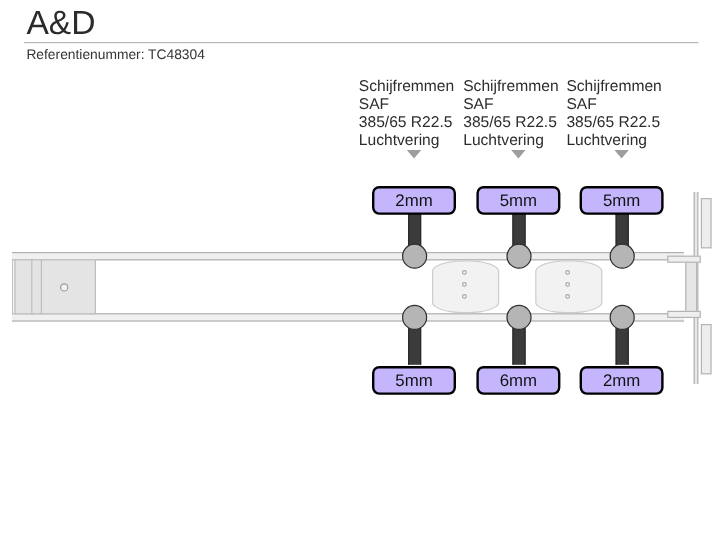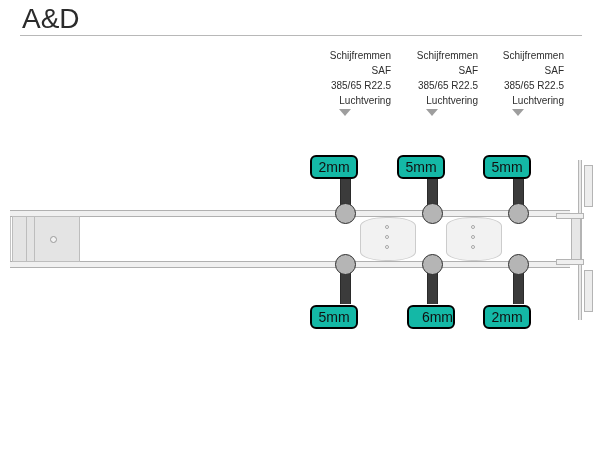--- a/index.html
+++ b/index.html
@@ -170,41 +170,41 @@
     background: #b5b5b5;
     border: 1px solid #2f2f2f;
     box-sizing: border-box;
   }
   .hub.top { top: 203px; }
   .hub.bottom { top: 254px; }
 
   
   .mm-label {
     position: absolute;
-    width: 48px;
+    width: 70px;
     height: 24px;
-    background: #14b8a6;
+    background: #c4b5fd;
     border: 2px solid #000000;
     border-radius: 6px;
     box-sizing: border-box;
     font-size: 14px;
     line-height: 20px;
     text-align: center;
     color: #111111;
   }
   .mm-label.top { top: 155px; }
   .mm-label.bottom { top: 305px; }
 
   
   .axle-spec {
     position: absolute;
-    top: 48px;
+    top: 64px;
     width: 92px;
-    text-align: right;
-    font-size: 10px;
+    text-align: left;
+    font-size: 13px;
     line-height: 15px;
     color: #2d2d2d;
   }
   .axle-spec .spec-line { white-space: nowrap; }
   .spec-arrow {
     margin: 1px auto 0 auto;
     width: 0;
     height: 0;
     border-left: 6px solid transparent;
     border-right: 6px solid transparent;
@@ -255,20 +255,21 @@
   }
   #rear-tab-top { top: 165px; }
   #rear-tab-bottom { top: 270px; }
 </style>
 </head>
 <body>
 
 <div id="header">
   <div id="title">A&amp;D</div>
   <div id="header-divider"></div>
+  <div id="refline">Referentienummer: TC48304</div>
 </div>
 
 <div id="diagram">
 
   <div class="axle-spec" style="left:299px;">
     <div class="spec-line">Schijfremmen</div>
     <div class="spec-line">SAF</div>
     <div class="spec-line">385/65 R22.5</div>
     <div class="spec-line">Luchtvering</div>
     <div class="spec-arrow"></div>
@@ -317,21 +318,21 @@
   <div class="hub top" style="left:335px;"></div>
   <div class="hub bottom" style="left:335px;"></div>
   <div class="mm-label top" style="left:310px;">2mm</div>
   <div class="mm-label bottom" style="left:310px;">5mm</div>
 
   <div class="axle-bar upper" style="left:427px;"></div>
   <div class="axle-bar lower" style="left:427px;"></div>
   <div class="hub top" style="left:422px;"></div>
   <div class="hub bottom" style="left:422px;"></div>
   <div class="mm-label top" style="left:397px;">5mm</div>
-  <div class="mm-label bottom" style="left:407px;text-align:right;">6mm</div>
+  <div class="mm-label bottom" style="left:397px;">6mm</div>
 
   <div class="axle-bar upper" style="left:513px;"></div>
   <div class="axle-bar lower" style="left:513px;"></div>
   <div class="hub top" style="left:508px;"></div>
   <div class="hub bottom" style="left:508px;"></div>
   <div class="mm-label top" style="left:483px;">5mm</div>
   <div class="mm-label bottom" style="left:483px;">2mm</div>
 
   <div id="rear-post"></div>
   <div id="rear-beam"></div>

